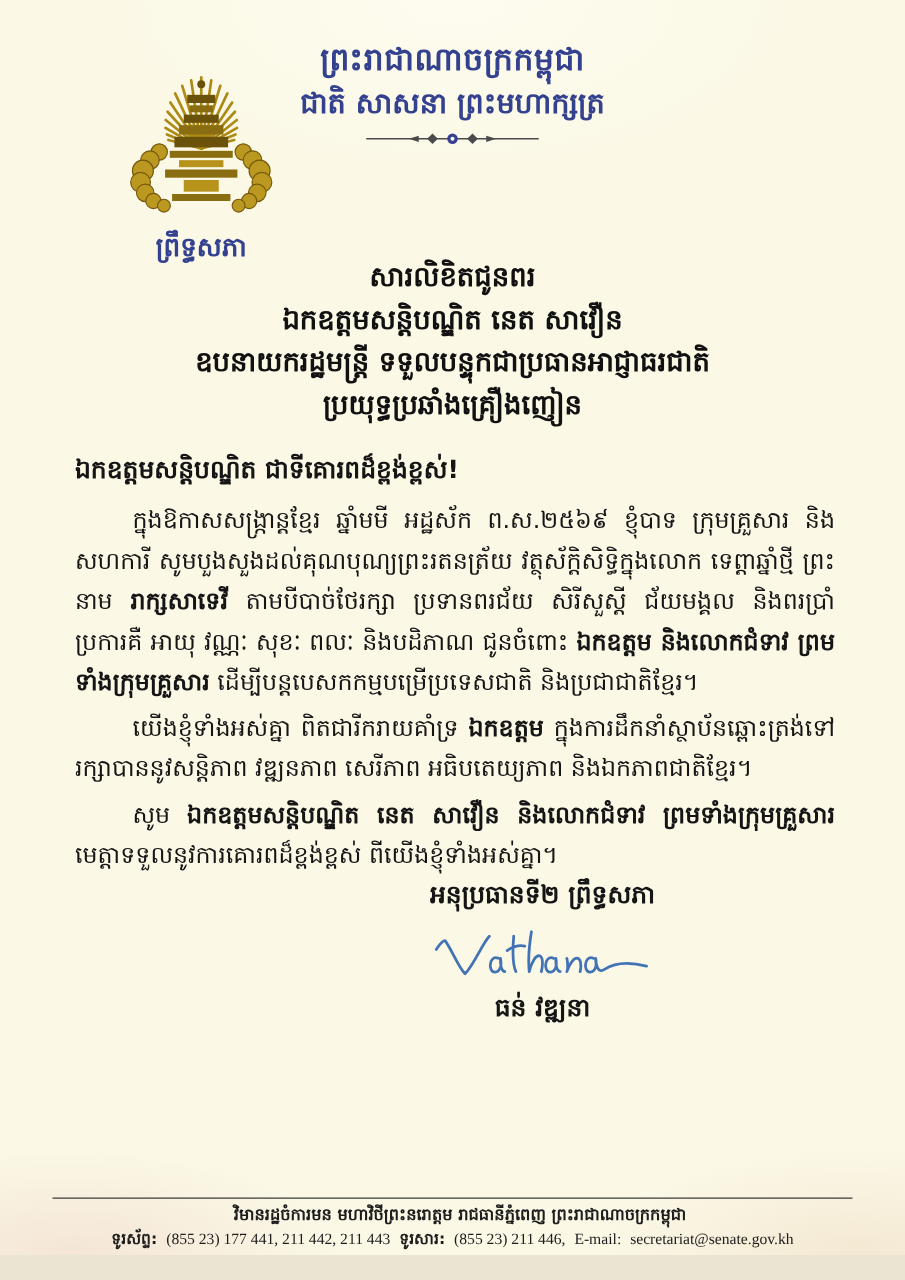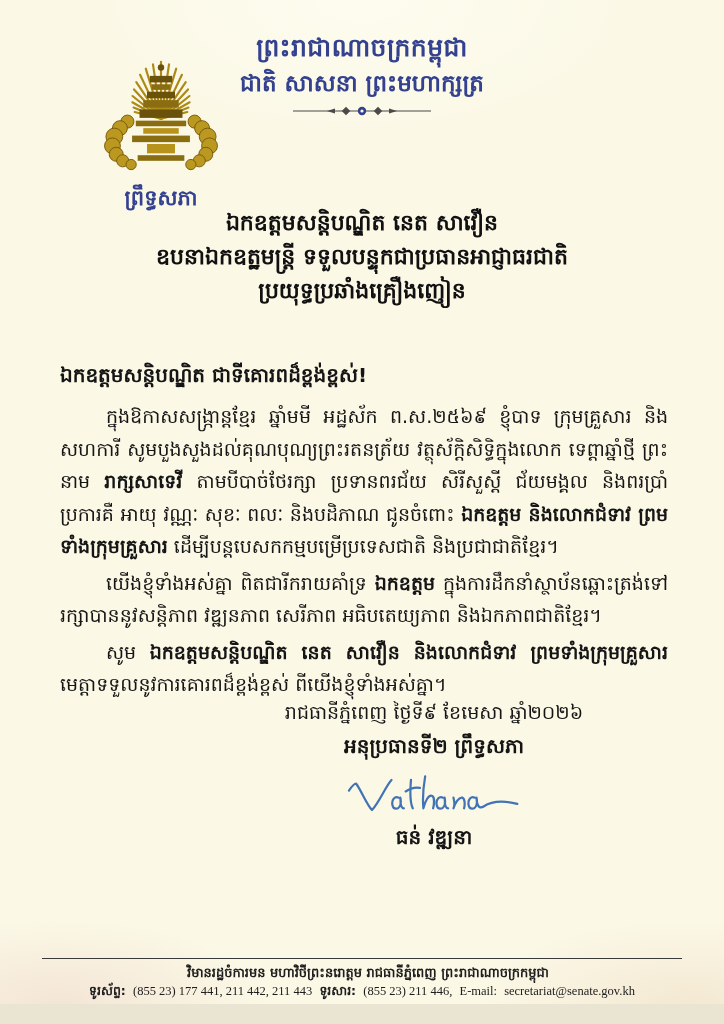--- a/index.html
+++ b/index.html
@@ -117,34 +117,34 @@
         <circle cx="127" cy="122" r="8.5"></circle>
           <circle cx="123" cy="131" r="7.5"></circle>
           <circle cx="116" cy="138" r="6.5"></circle>
           <circle cx="107" cy="142" r="5.5"></circle>
       </g>
     </svg>
     <div class="emblem-caption">ព្រឹទ្ធសភា</div>
   </div>
 
   <div class="title-block">
+    <div>សារលិខិតជូនពរ</div>
     <div>ឯកឧត្តមសន្តិបណ្ឌិត នេត សាវឿន</div>
-    <div>ឧបនាឯកឧត្ឋមន្ត្រី ទទួលបន្ទុកជាប្រធានអាជ្ញាធរជាតិ</div>
+    <div>ឧបនាយករដ្ឋមន្ត្រី ទទួលបន្ទុកជាប្រធានអាជ្ញាធរជាតិ</div>
     <div>ប្រយុទ្ធប្រឆាំងគ្រឿងញៀន</div>
   </div>
 
   <div class="body-block">
     <p class="salutation">ឯកឧត្តមសន្តិបណ្ឌិត ជាទីគោរពដ៏ខ្ពង់ខ្ពស់!</p>
     <p class="para"><span>ក្នុងឱកាសសង្ក្រាន្តខ្មែរ ឆ្នាំមមី អដ្ឋស័ក ព.ស.២៥៦៩ ខ្ញុំបាទ ក្រុមគ្រួសារ និងសហការី សូមបួងសួងដល់គុណបុណ្យព្រះរតនត្រ័យ វត្ថុស័ក្តិសិទ្ធិក្នុងលោក ទេព្តាឆ្នាំថ្មី ព្រះនាម </span><span class="b">រាក្សសាទេវី</span><span> តាមបីបាច់ថែរក្សា ប្រទានពរជ័យ សិរីសួស្តី ជ័យមង្គល និងពរប្រាំប្រការគឺ អាយុ វណ្ណៈ សុខៈ ពលៈ និងបដិភាណ ជូនចំពោះ </span><span class="b">ឯកឧត្តម និងលោកជំទាវ ព្រមទាំងក្រុមគ្រួសារ</span><span> ដើម្បីបន្តបេសកកម្មបម្រើប្រទេសជាតិ និងប្រជាជាតិខ្មែរ។</span></p>
     <p class="para"><span>យើងខ្ញុំទាំងអស់គ្នា ពិតជារីករាយគាំទ្រ </span><span class="b">ឯកឧត្តម</span><span> ក្នុងការដឹកនាំស្ថាប័នឆ្ពោះត្រង់ទៅរក្សាបាននូវសន្តិភាព វឌ្ឍនភាព សេរីភាព អធិបតេយ្យភាព និងឯកភាពជាតិខ្មែរ។</span></p>
     <p class="para"><span>សូម </span><span class="b">ឯកឧត្តមសន្តិបណ្ឌិត នេត សាវឿន និងលោកជំទាវ ព្រមទាំងក្រុមគ្រួសារ</span><span> មេត្តាទទួលនូវការគោរពដ៏ខ្ពង់ខ្ពស់ ពីយើងខ្ញុំទាំងអស់គ្នា។</span></p>
   </div>
 
   <div class="closing-block">
-    <div class="date">រាជធានីភ្នំពេញ ថ្ងៃទី៩ ខែមេសា ឆ្នាំ២០២៦</div>
     <div class="position">អនុប្រធានទី២ ព្រឹទ្ធសភា</div>
     <svg class="signature" width="200" height="62" viewBox="0 0 200 70" role="img" aria-label="Vathana">
       <path d="M4,30 C8,24 10,22 12,22 C18,30 24,46 30,52 C38,44 46,24 52,18
                M60,38 C56,36 52,40 53,46 C54,52 60,52 62,46 C63,42 62,38 62,38 C62,44 63,50 66,50
                M74,18 C73,30 73,44 76,50 M68,31 C74,27 80,26 84,27
                M90,14 C88,26 87,40 88,50 C90,42 94,34 98,36 C101,38 100,46 99,50
                M110,38 C106,36 102,40 103,46 C104,52 110,52 112,46 C113,42 112,38 112,38 C112,44 113,50 116,50
                M122,38 C123,42 123,48 122,50 C124,44 128,37 132,38 C135,39 135,46 134,50
                M146,38 C142,36 138,40 139,46 C140,52 146,52 148,46 C149,42 148,38 148,38 C148,44 150,52 156,48 C162,44 174,40 194,45" fill="none" stroke="#4273b5" stroke-width="2.5" stroke-linecap="round" stroke-linejoin="round"></path>
     </svg>

